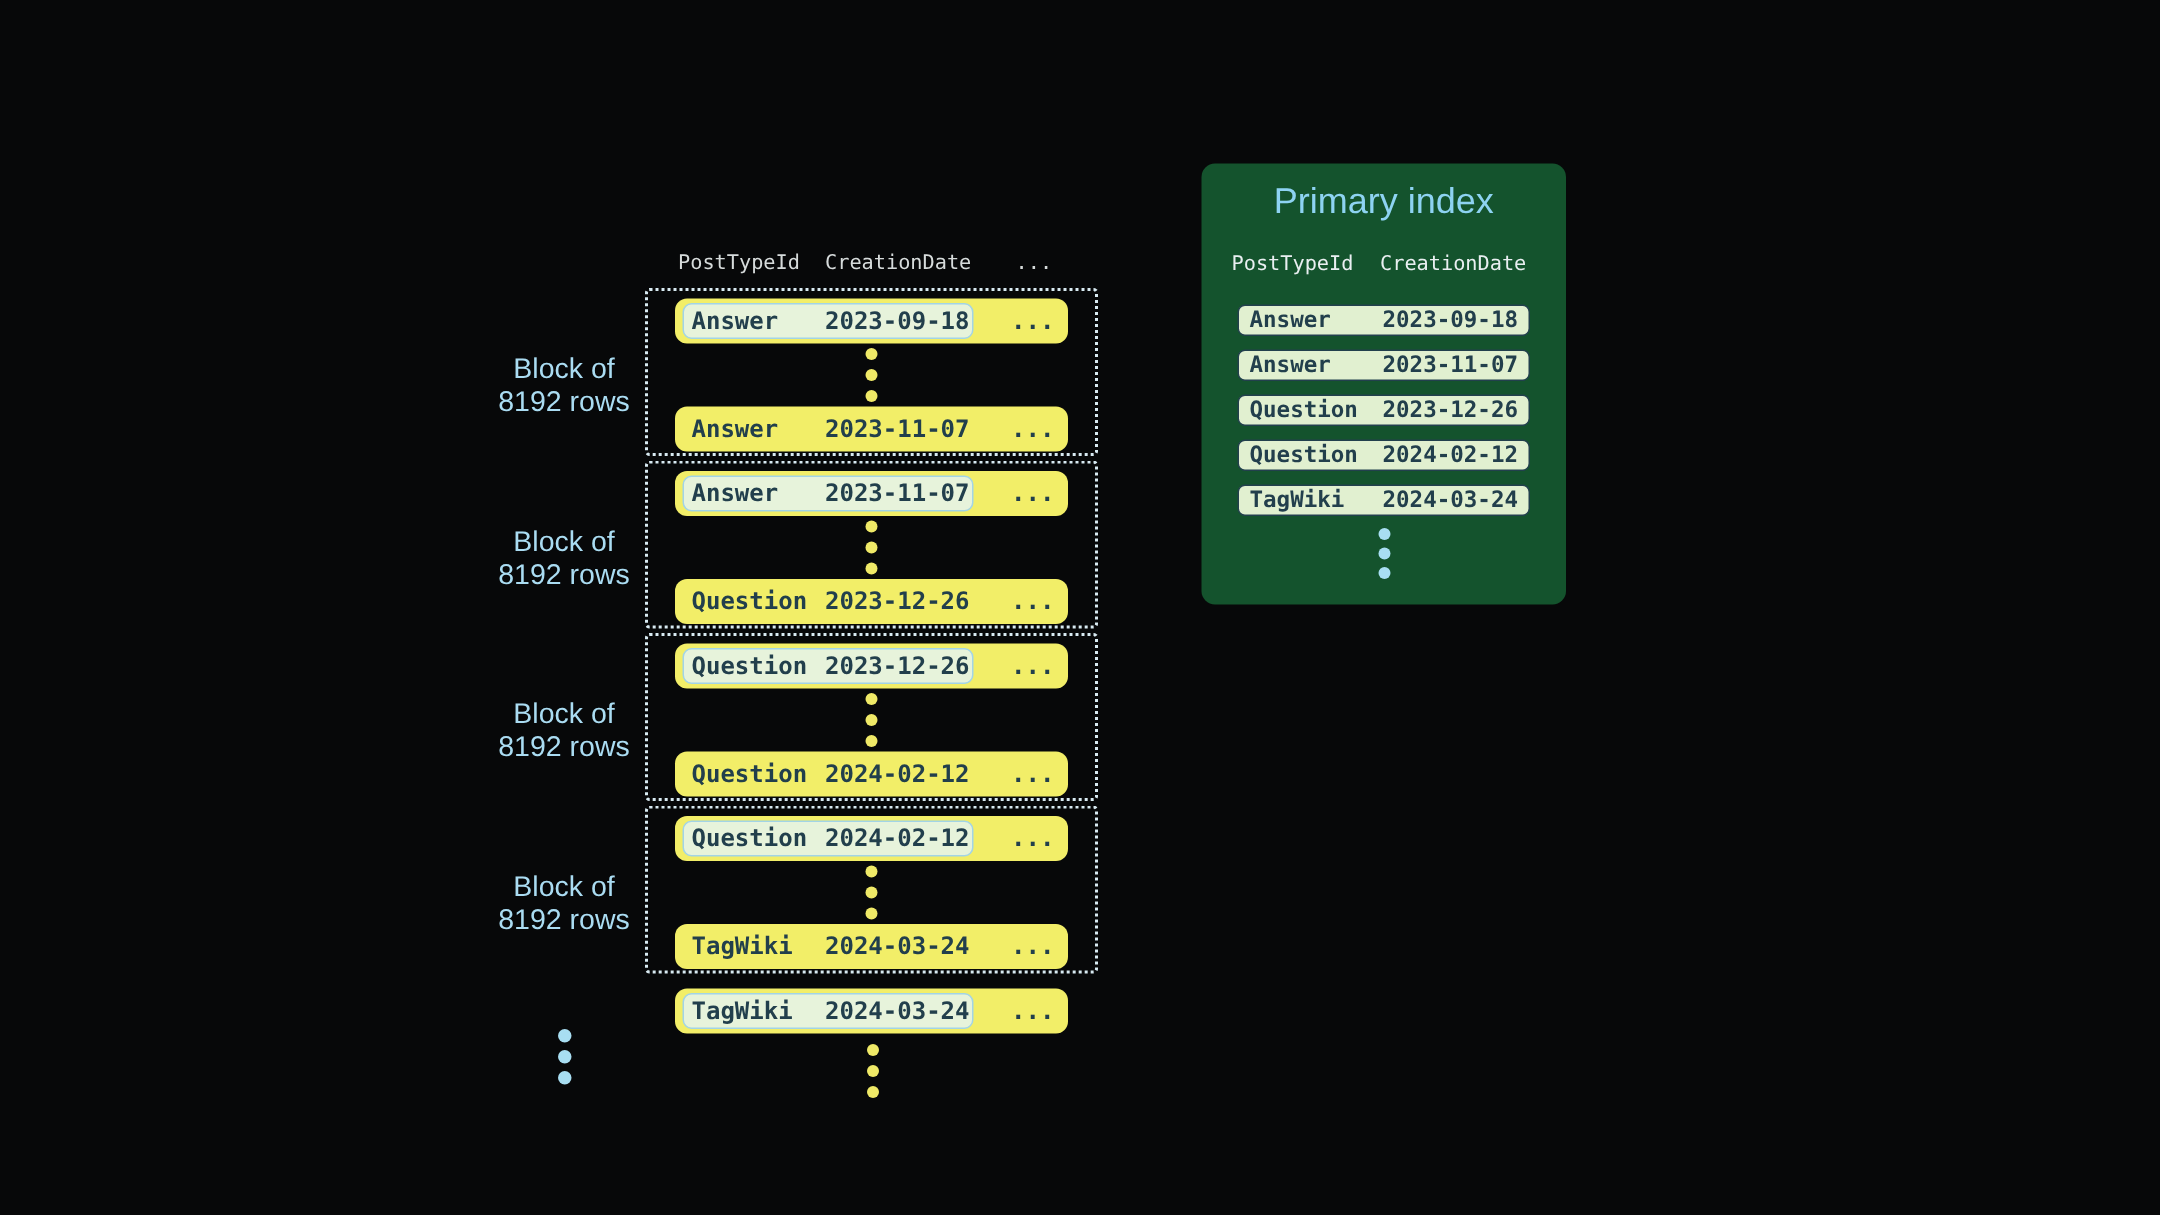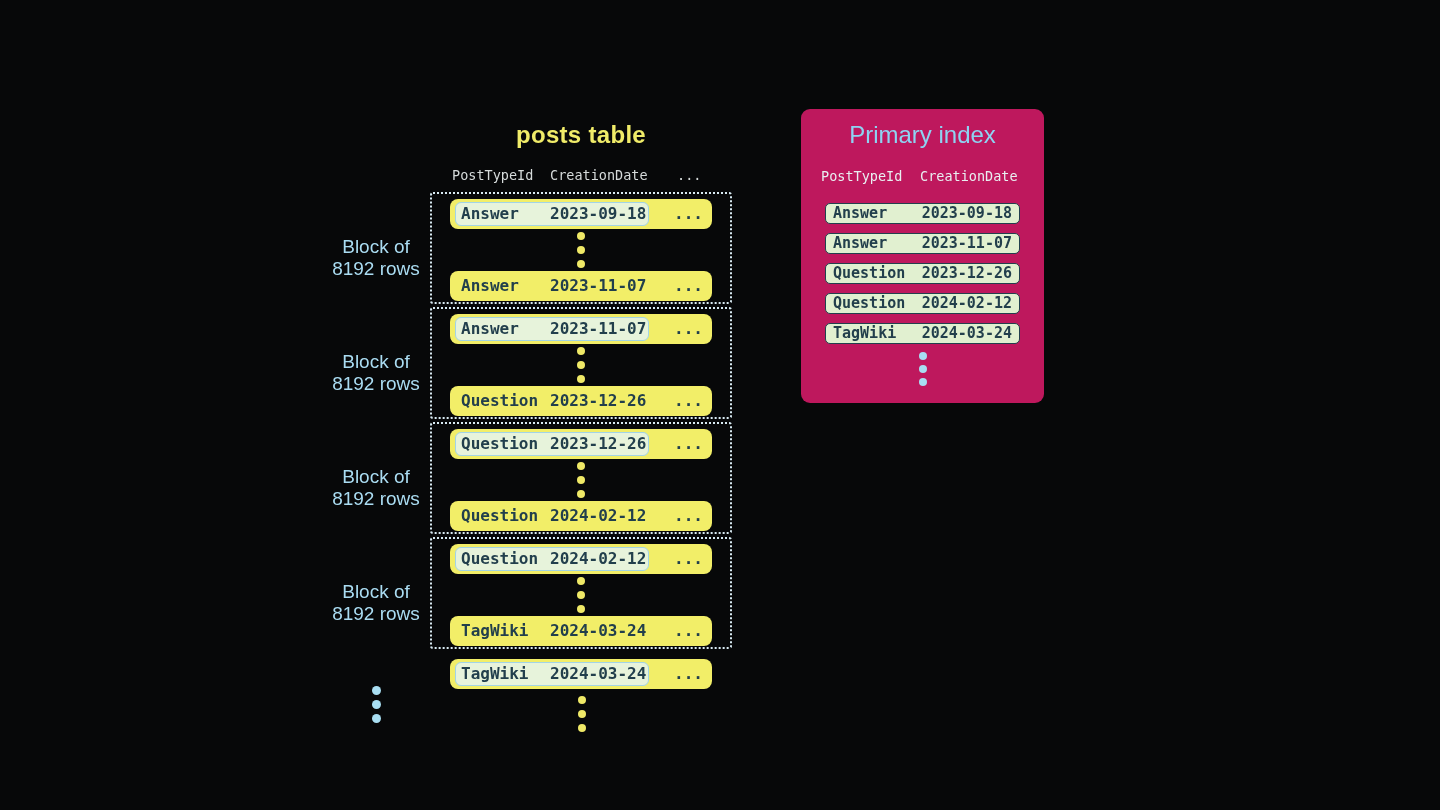--- a/index.html
+++ b/index.html
@@ -37,21 +37,21 @@
   .vdots.blue{gap:5px;}
   .vdots.blue i{width:9px;height:9px;background:#a8def2;}
   .left-dots{left:372px;top:686px;}
 
   .block-label{position:absolute;left:296px;width:160px;text-align:center;
                color:#aadcf2;font-size:19px;line-height:21.5px;}
   .l1{top:236px;} .l2{top:351px;} .l3{top:466px;} .l4{top:581px;}
 
   
   .panel{position:absolute;left:801px;top:109px;width:243px;height:294px;
-         background:#be185d;border-radius:9px;}
+         background:#14532d;border-radius:9px;}
   .panel-title{position:absolute;top:12px;left:0;width:100%;text-align:center;
                color:#8ed3f2;font-size:24px;font-weight:500;}
   .panel-header{position:absolute;top:59px;left:0;width:100%;height:16px;
                 color:#e9eff1;font-size:13.5px;font-family:"DejaVu Sans Mono",monospace;}
   .panel-header span{position:absolute;top:0;white-space:pre;}
   .ph-col1{left:20px;} .ph-col2{left:119px;}
   .irow{position:absolute;left:24px;width:195px;height:21px;box-sizing:border-box;
         background:#e1f0d0;border:1.5px solid #22404d;border-radius:5px;}
   .ir1{top:94px;} .ir2{top:124px;} .ir3{top:154px;} .ir4{top:184px;} .ir5{top:214px;}
   .irow .icell{position:absolute;top:0;line-height:18px;white-space:pre;
@@ -59,21 +59,20 @@
                color:#223f4c;}
   .i-type{left:7px;} .i-date{right:7px;}
   .panel .vdots{left:50%;transform:translateX(-50%);top:243px;gap:5px;}
   .panel .vdots i{background:#a8def2;}
 </style>
 </head>
 <body>
 
 <div class="stage">
 
-  <div class="posts-title">posts table</div>
 
   <div class="tbl-header mono">
     <span class="h-col1">PostTypeId</span>
     <span class="h-col2">CreationDate</span>
     <span class="h-col3">...</span>
   </div>
 
   <div class="block b1">
     <div class="yrow row-first">
       <span class="hl-box"></span>

